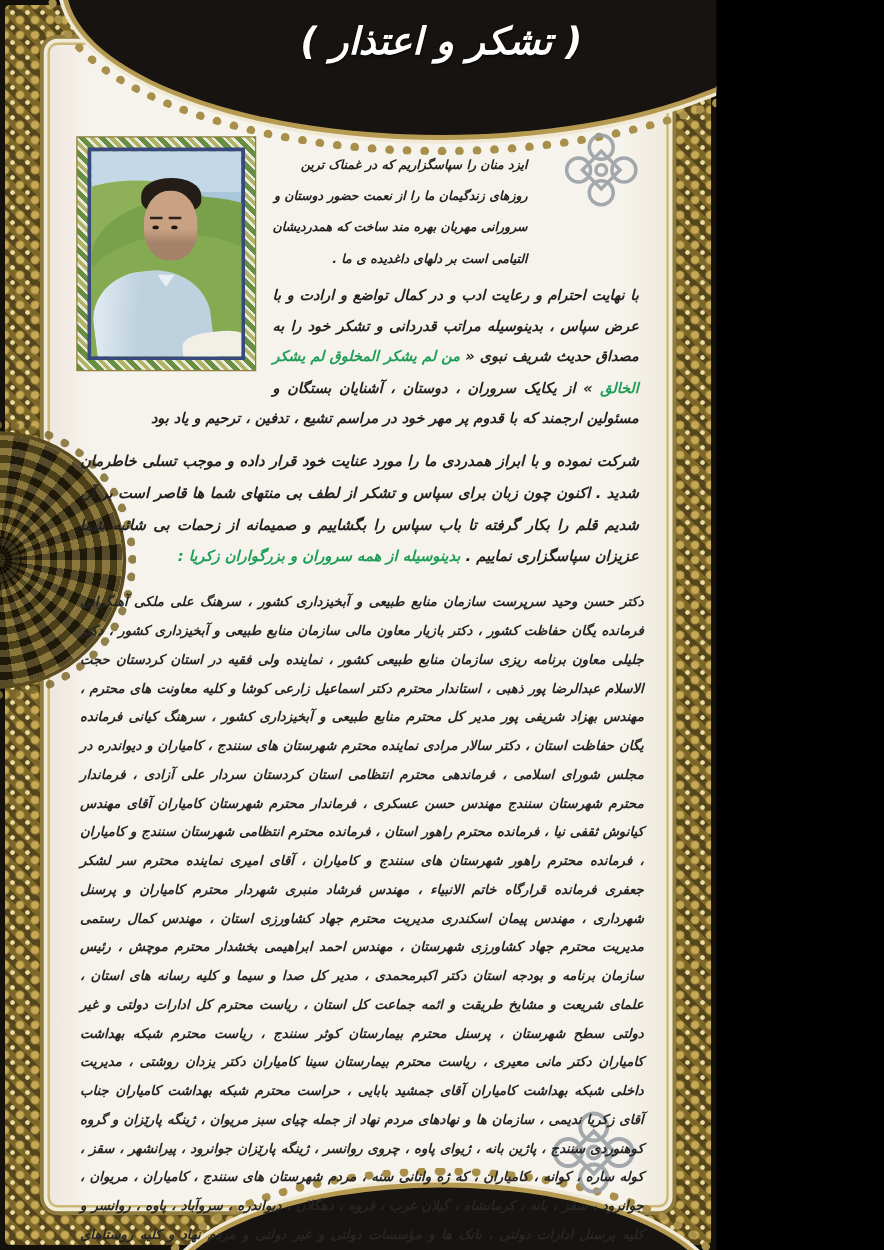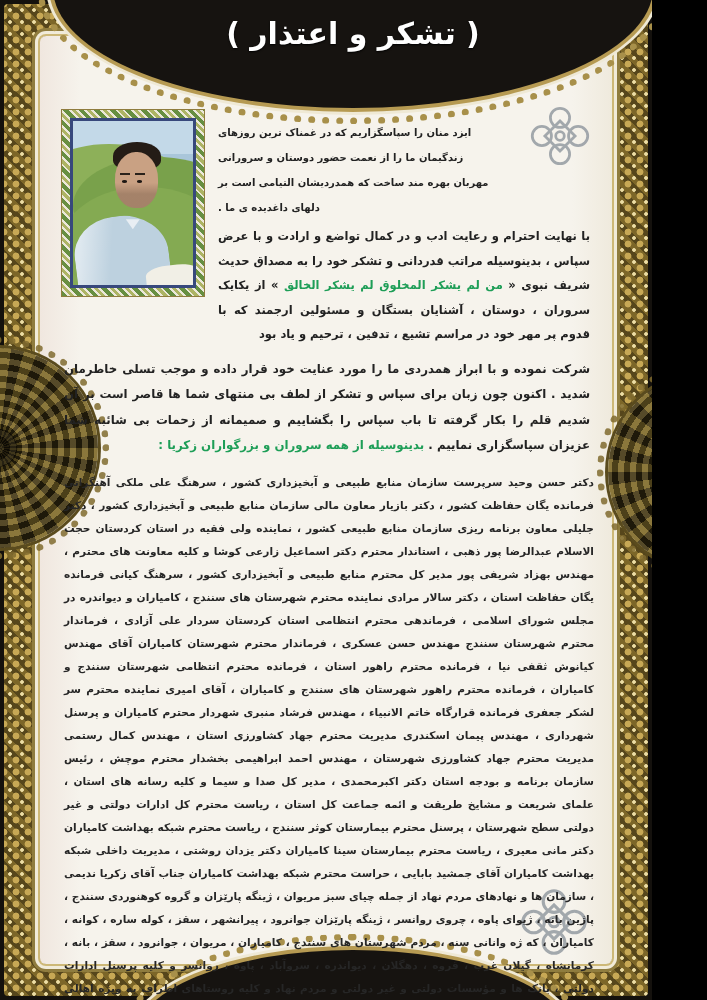--- a/index.html
+++ b/index.html
@@ -1,18 +1,18 @@
 <!DOCTYPE html>
 <html lang="fa"><head>
 <meta charset="utf-8">
 <style>
   html,body{margin:0;padding:0;background:#000;}
   .page{
-    position:relative;width:652px;height:1000px;overflow:hidden;
-    background:#14110d;font-family:"DejaVu Sans",sans-serif;
+    position:relative;width:573px;height:1000px;overflow:hidden;
+    background:#14110d;font-family:"DejaVu Sans",sans-serif;font-style:italic;
   }
   
   .lace{
     position:absolute;inset:4px;border-radius:4px;
     background:
       radial-gradient(circle,#ecdda4 1.5px,transparent 2.2px) 0 0/12px 12px,
       radial-gradient(circle,#c7a855 3px,transparent 3.8px) 6px 6px/12px 12px,
       repeating-linear-gradient(45deg,#7c6628 0 6px,#56461b 6px 12px);
   }
   
@@ -74,21 +74,21 @@
   .man-eye.l{left:41%;}.man-eye.r{left:53%;}
   .man-torso{position:absolute;left:2%;bottom:-8%;width:78%;height:50%;background:#bdd1df;
     border-radius:45% 50% 0 0;transform:rotate(-7deg);
     background-image:linear-gradient(100deg,rgba(255,255,255,.5) 10%,rgba(0,0,0,0) 40%);}
   .man-collar{position:absolute;left:44%;bottom:34%;width:14px;height:10px;background:#e8eef3;
     clip-path:polygon(0 0,100% 0,50% 100%);}
   .photo-paper{position:absolute;right:-6%;bottom:-2%;width:45%;height:14%;background:#f1efe6;
     border-radius:40% 40% 0 0;transform:rotate(-6deg);}
   
   .intro{margin:14px 95px 4px 6px;font-size:10px;font-weight:bold;line-height:25px;
-    text-align:left;}
+    text-align:right;}
   .tribute{margin:2px 6px 0 4px;font-size:11.5px;font-weight:bold;line-height:24.5px;
     text-align:justify;}
   .green{color:#1e9e57;}
   .red{color:#cf2e21;}
   .name-line{margin:8px 0 2px 0;text-align:center;font-size:26px;font-weight:bold;
     white-space:nowrap;
     text-shadow:-1px -1px 0 #fff,1px -1px 0 #fff,-1px 1px 0 #fff,1px 1px 0 #fff,0 2px 3px rgba(0,0,0,.35);}
   .ack{clear:left;margin:10px 6px 0 2px;font-size:11.8px;font-weight:bold;line-height:25.5px;
     text-align:justify;}
   .body-text{margin:12px 2px 0 2px;font-size:10.6px;font-weight:bold;line-height:23px;

